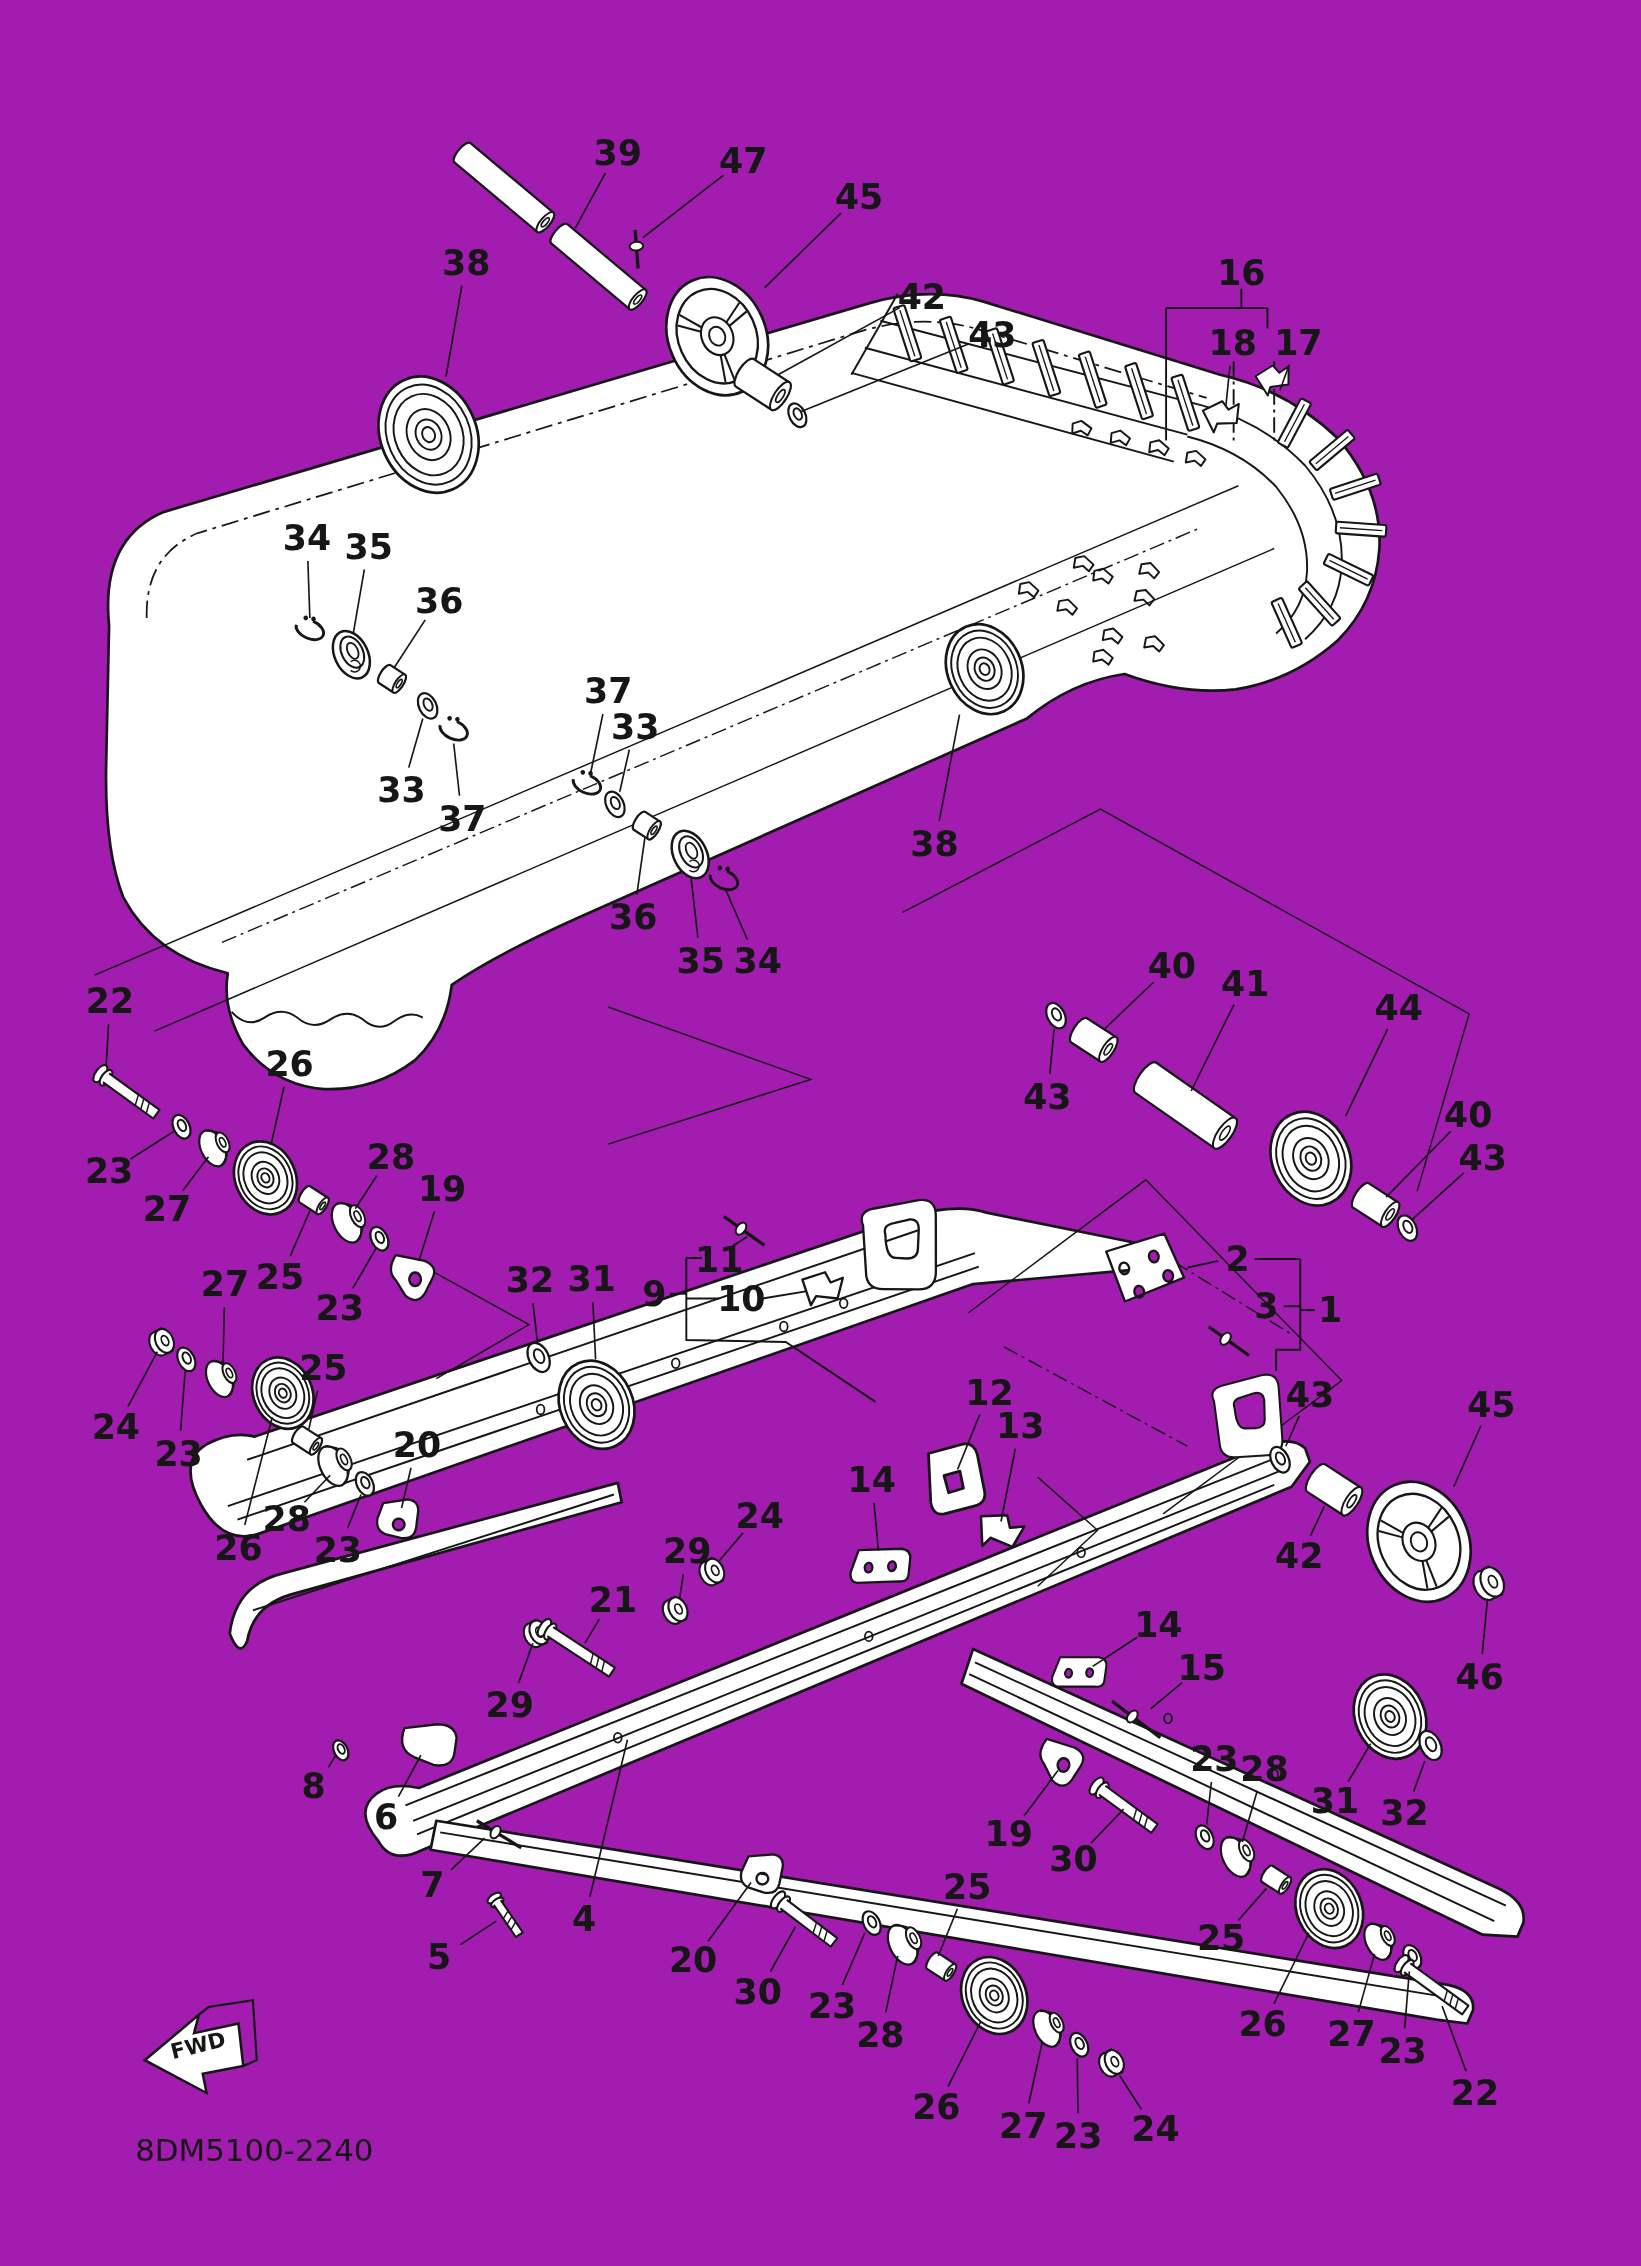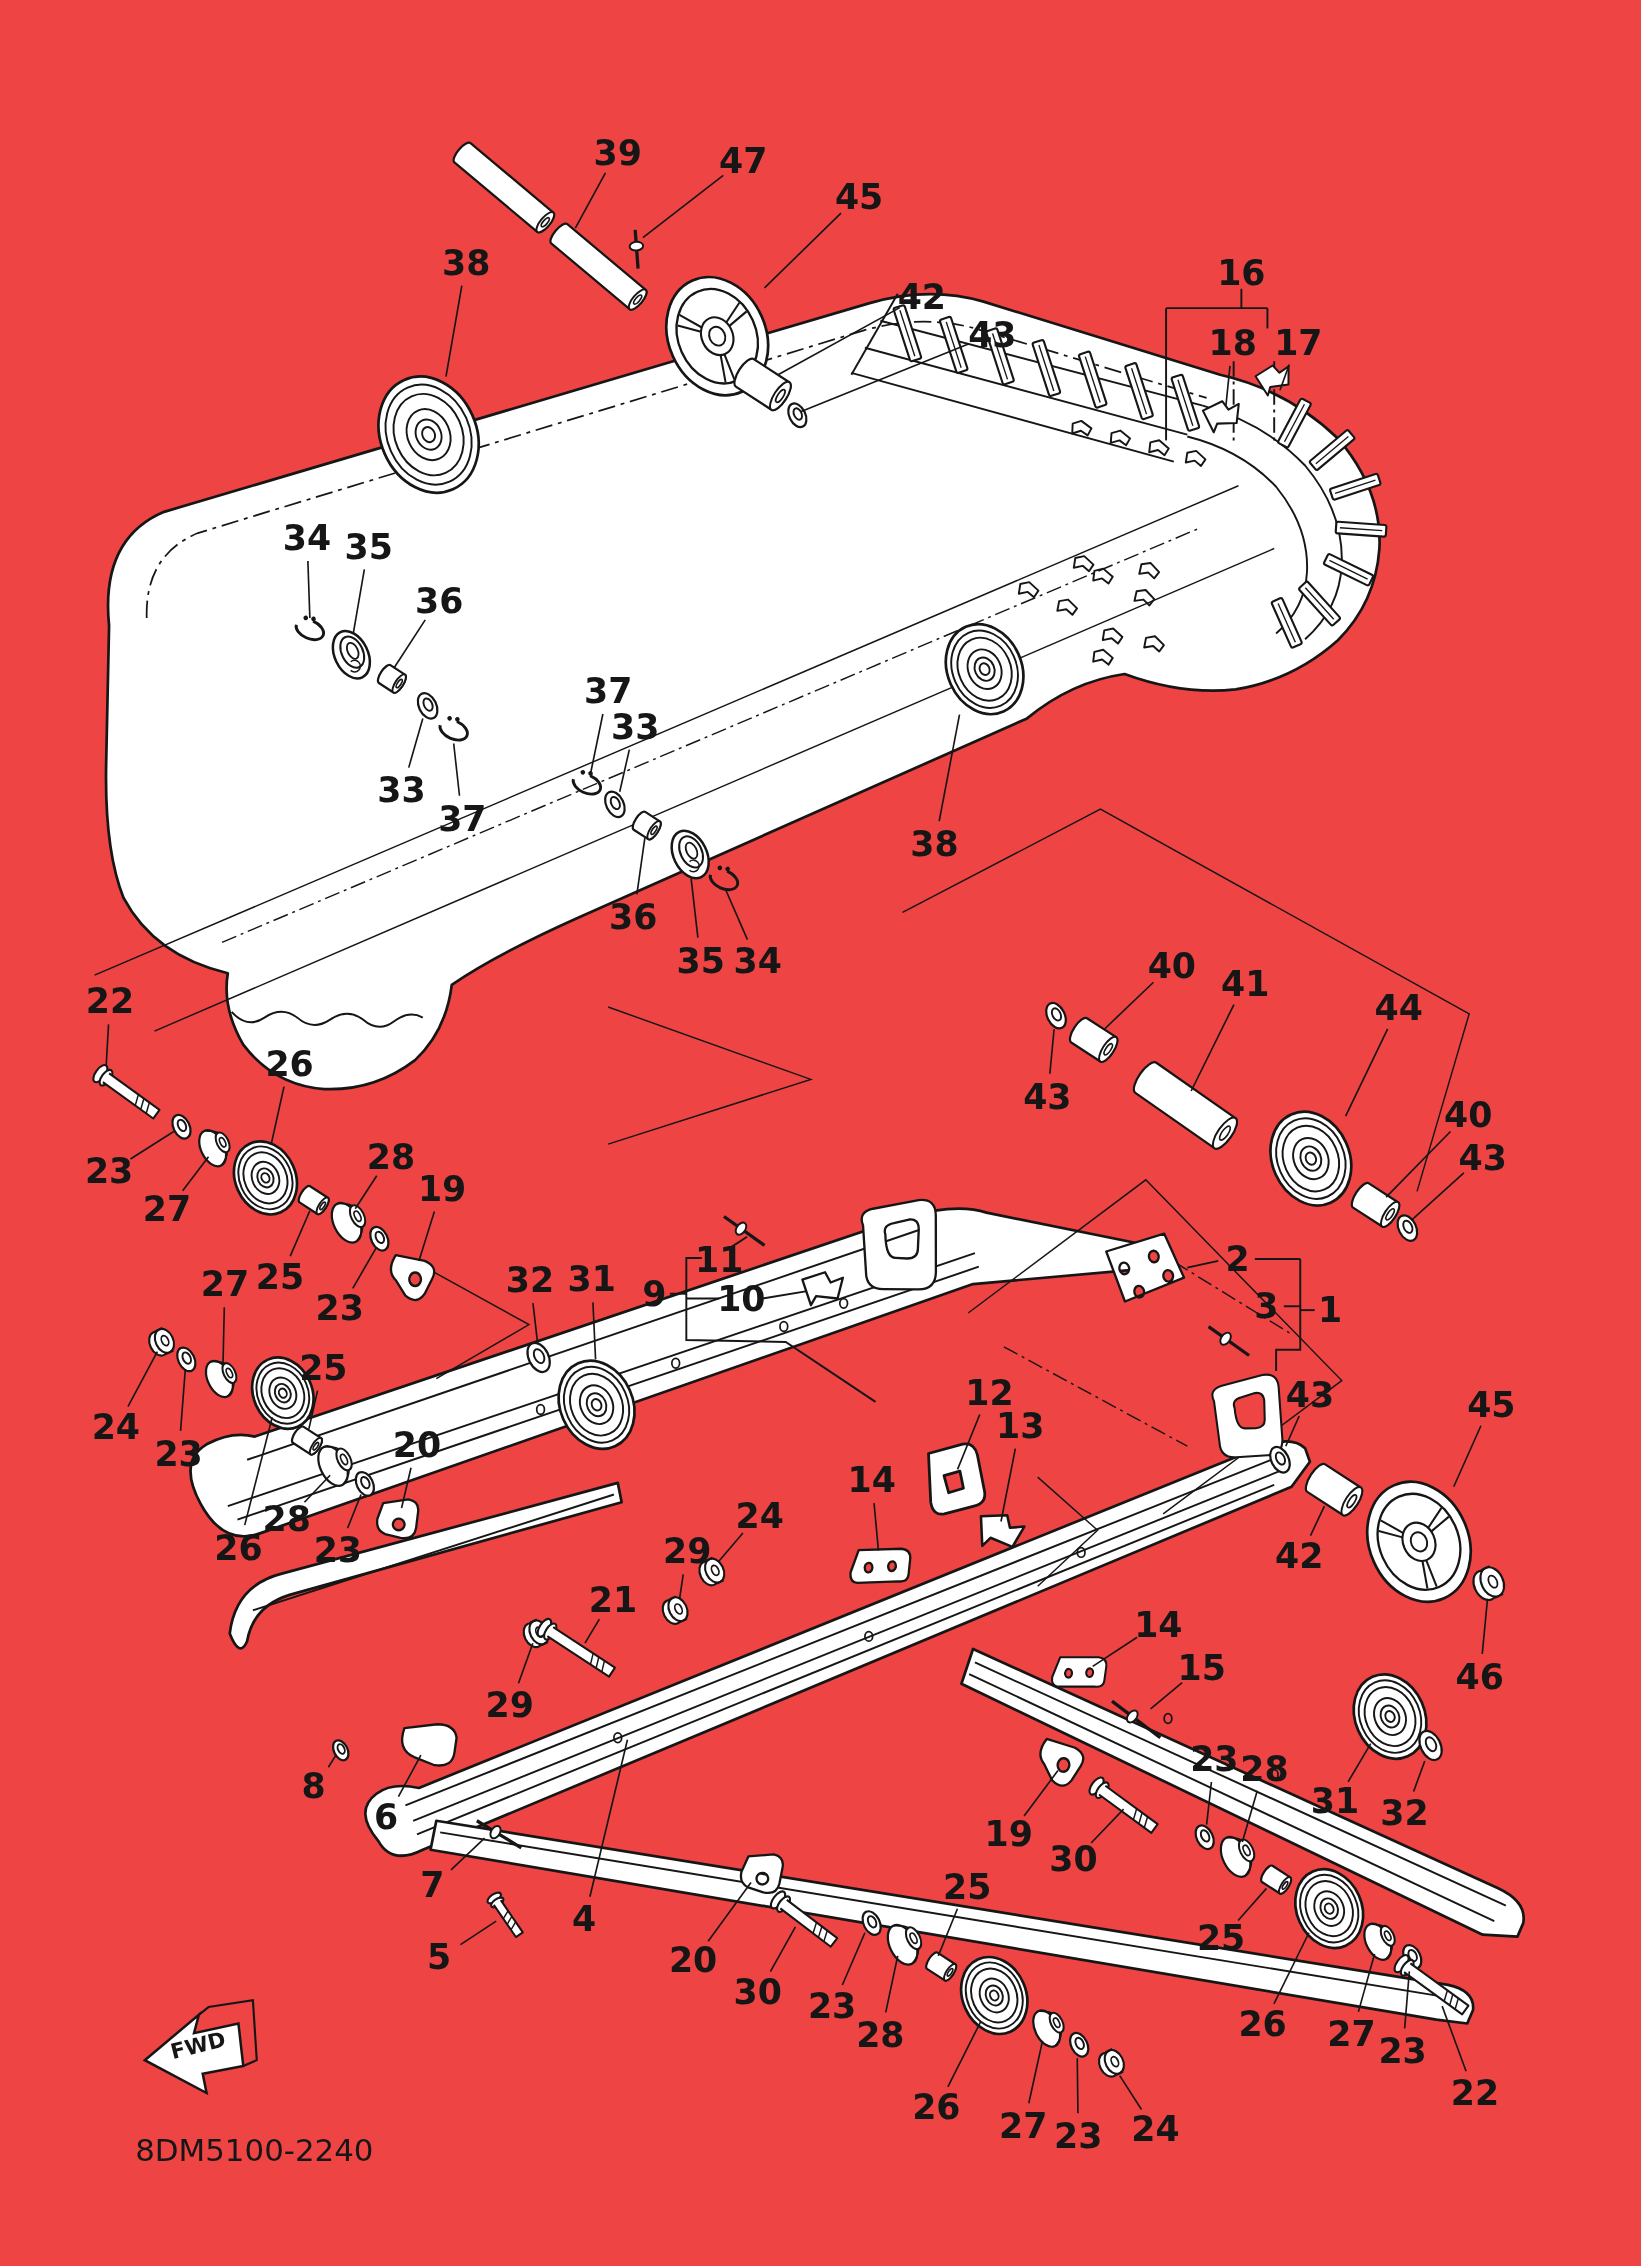--- a/index.html
+++ b/index.html
@@ -1,16 +1,16 @@
 <!DOCTYPE html>
 <html><head>
 <meta charset="utf-8">
 <style>
   html,body{margin:0;padding:0;background:#ffffff;}
-  .stage{position:relative;width:1641px;height:2266px;background:#ef4444;overflow:hidden;}
+  .stage{position:relative;width:1641px;height:2266px;background:#a21caf;overflow:hidden;}
   svg{display:block;}
   .lbl{font-family:"DejaVu Sans","Liberation Sans",sans-serif;font-weight:600;font-size:36px;fill:#161616;}
   .pn {font-family:"DejaVu Sans","Liberation Sans",sans-serif;font-weight:400;font-size:32px;fill:#161616;}
   .fwdtxt{font-family:"DejaVu Sans","Liberation Sans",sans-serif;font-weight:800;font-size:22px;fill:#161616;}
 </style>
 </head>
 <body>
 
 <div class="stage">
   <svg id="dwg" width="1641" height="2266" viewBox="0 0 1700 2347">

